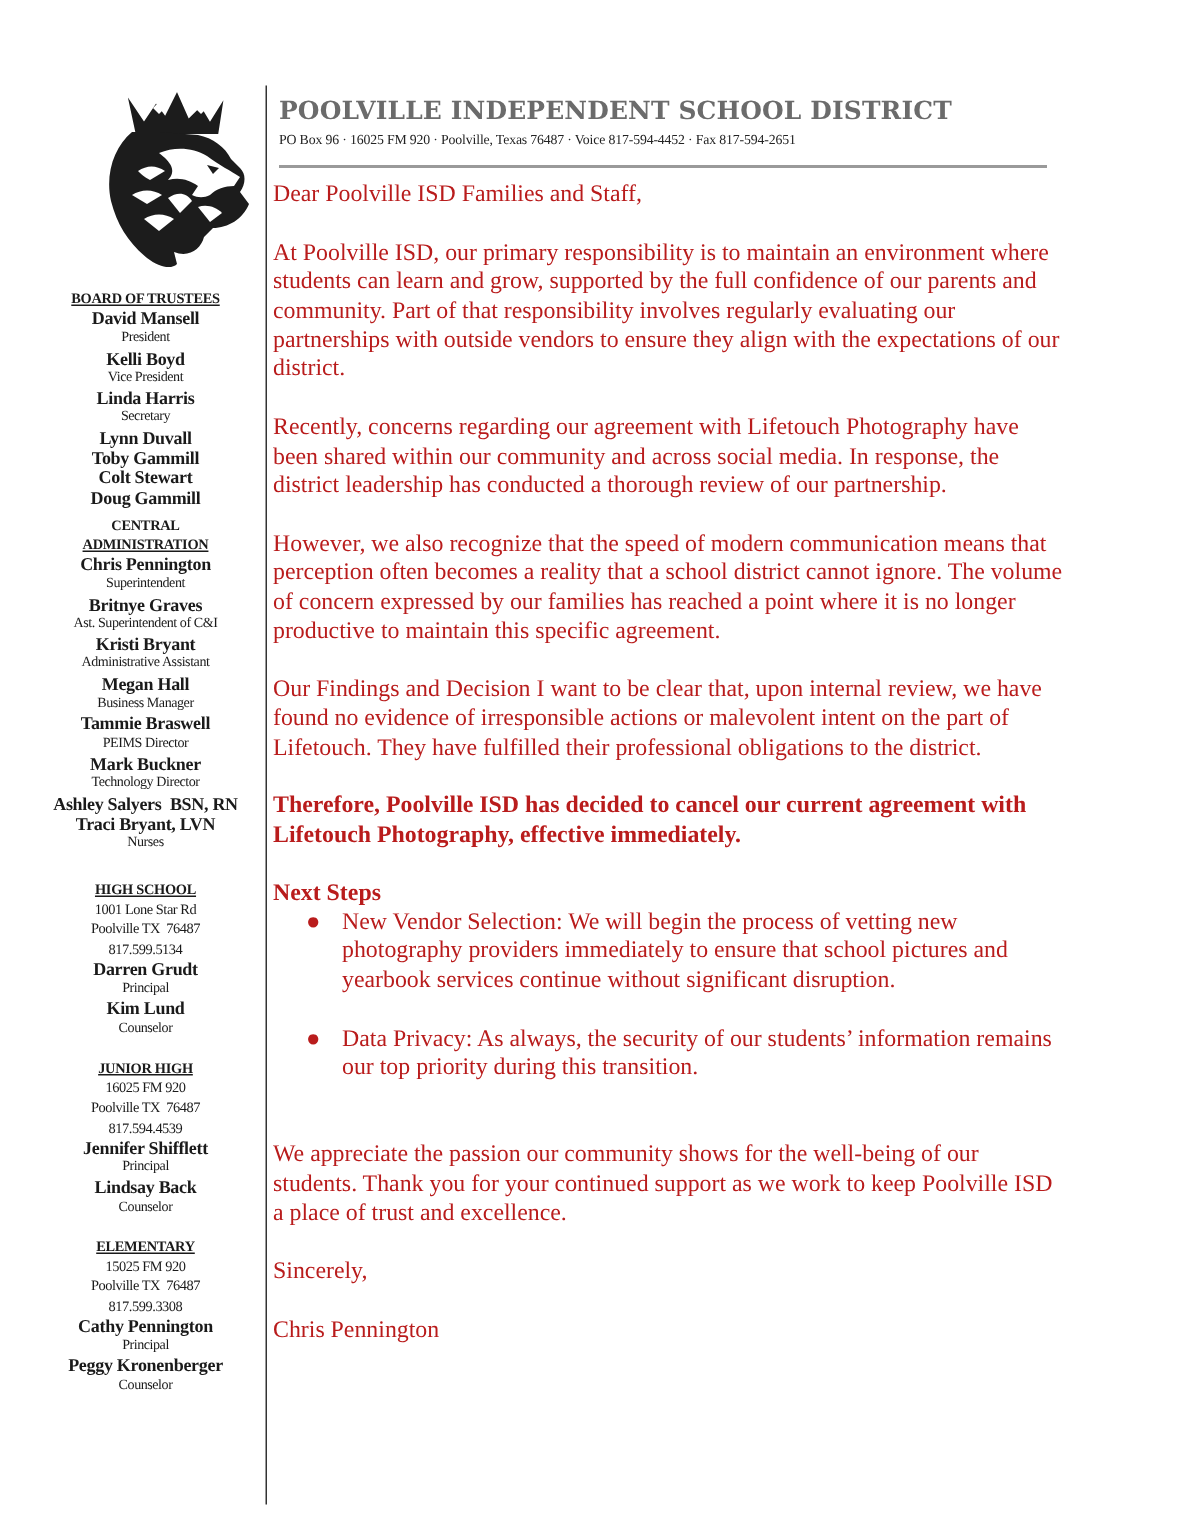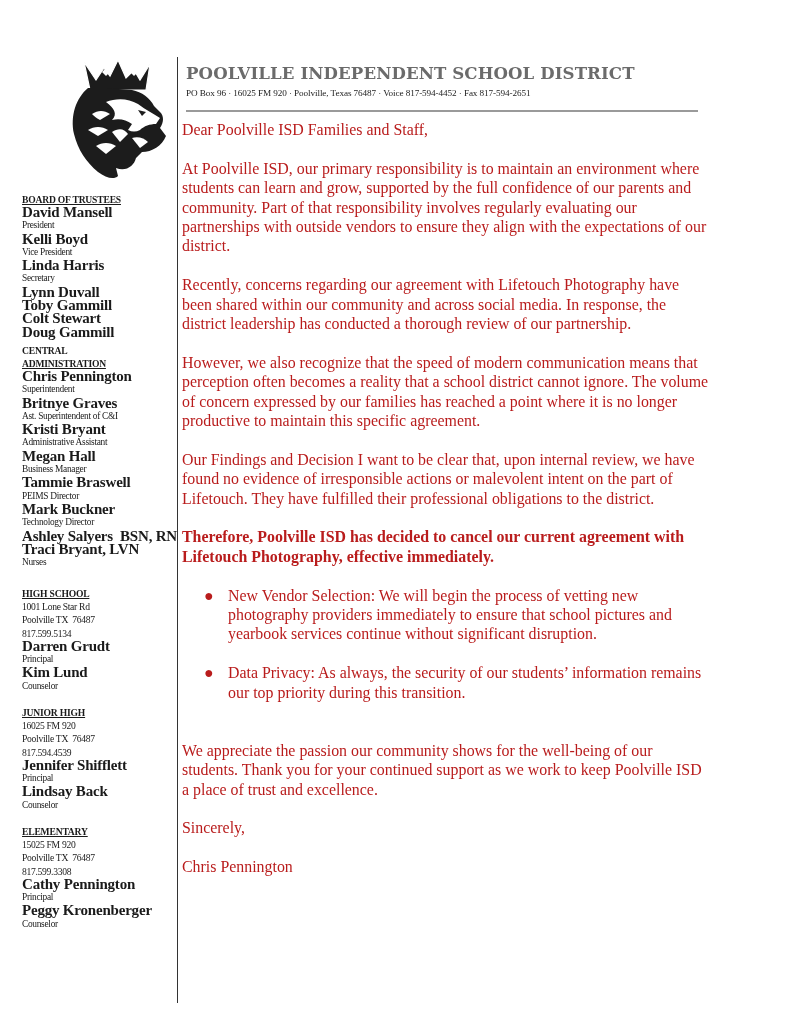--- a/index.html
+++ b/index.html
@@ -23,32 +23,32 @@
       position: absolute;
       left: 66px;
       top: 58px;
       width: 106px;
       height: 124px;
     }
     .sidebar-section {
       position: absolute;
       right: 0;
       width: 150px;
-      text-align: left;
+      text-align: center;
     }
     .sec-title {
       font-size: 9.6px;
       font-weight: bold;
       text-decoration: underline;
       line-height: 13px;
       letter-spacing: -0.2px;
     }
     .sec-title.plain { text-decoration: none; }
     .sb-name {
-      font-size: 15px;
+      font-size: 12px;
       font-weight: bold;
       line-height: 13.3px;
       letter-spacing: -0.2px;
       font-family: Liberation Serif, serif;
     }
     .sb-role {
       font-size: 9.4px;
       line-height: 13.3px;
       letter-spacing: -0.3px;
     }
@@ -230,20 +230,21 @@
   </div>
   <div class="hrule"></div>
 
   <div class="letter">
     <p>Dear Poolville ISD Families and Staff,</p>
     <p>At Poolville ISD, our primary responsibility is to maintain an environment where students can learn and grow, supported by the full confidence of our parents and community. Part of that responsibility involves regularly evaluating our partnerships with outside vendors to ensure they align with the expectations of our district.</p>
     <p>Recently, concerns regarding our agreement with Lifetouch Photography have been shared within our community and across social media. In response, the district leadership has conducted a thorough review of our partnership.</p>
     <p>However, we also recognize that the speed of modern communication means that perception often becomes a reality that a school district cannot ignore. The volume of concern expressed by our families has reached a point where it is no longer productive to maintain this specific agreement.</p>
     <p>Our Findings and Decision I want to be clear that, upon internal review, we have found no evidence of irresponsible actions or malevolent intent on the part of Lifetouch. They have fulfilled their professional obligations to the district.</p>
     <p class="bold">Therefore, Poolville ISD has decided to cancel our current agreement with Lifetouch Photography, effective immediately.</p>
+    <div class="bold">Next Steps</div>
     <ul>
       <li>
         <span class="bullet">●</span>
         <span>New Vendor Selection: We will begin the process of vetting new photography providers immediately to ensure that school pictures and yearbook services continue without significant disruption.</span>
       </li>
       <li>
         <span class="bullet">●</span>
         <span>Data Privacy: As always, the security of our students’ information remains our top priority during this transition.</span>
       </li>
     </ul>

